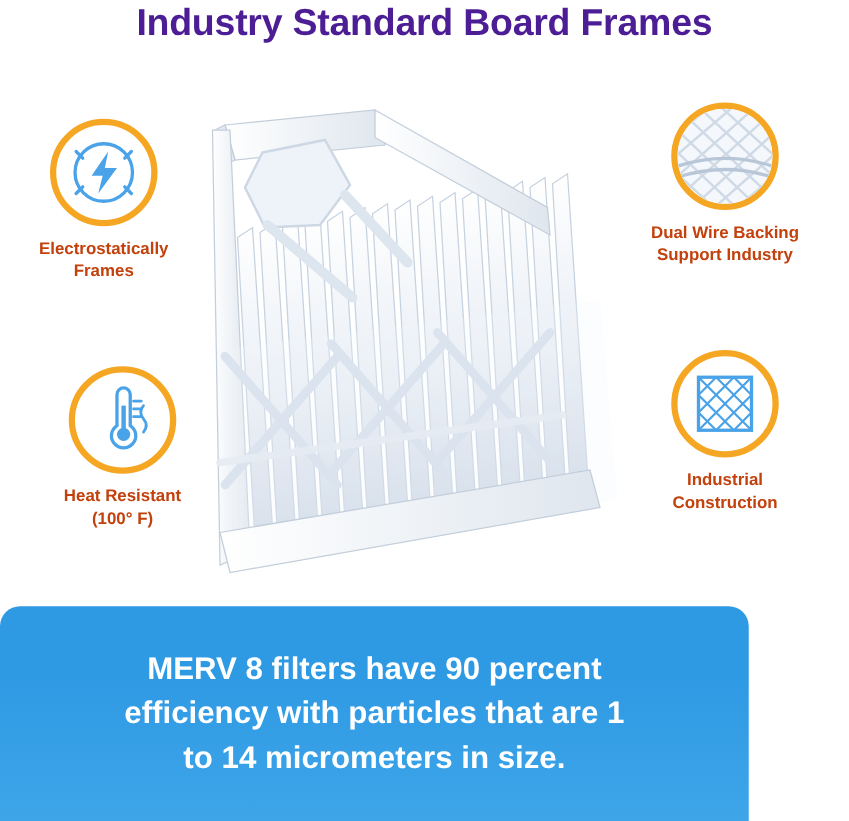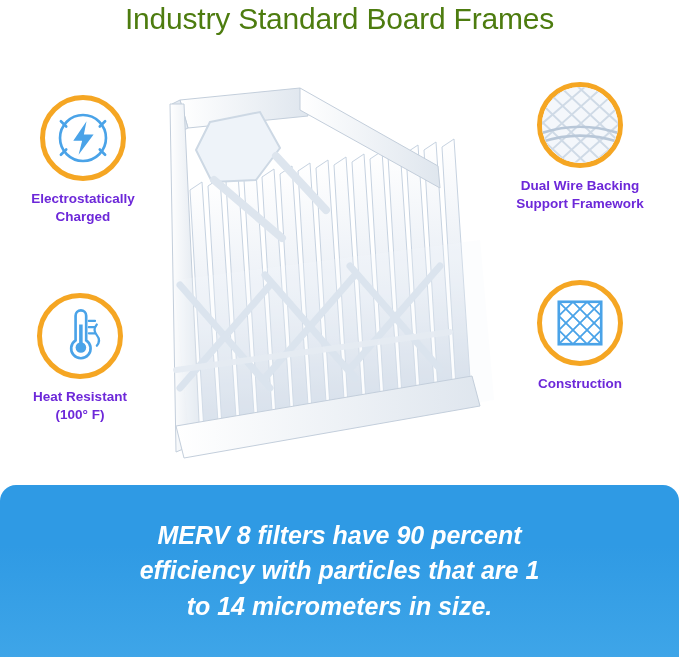--- a/index.html
+++ b/index.html
@@ -16,22 +16,22 @@
   }
 
   
   .title {
     position: absolute;
     top: 2px;
     left: 0;
     width: 679px;
     text-align: center;
     font-size: 30px;
-    font-weight: normal;
-    color: #4d7c0f;
+    font-weight: bold;
+    color: #4c1d95;
     letter-spacing: -0.2px;
   }
 
   
   .feature {
     position: absolute;
     width: 160px;
     text-align: center;
   }
   .badge {
@@ -42,54 +42,53 @@
     background: #ffffff;
     margin: 0 auto;
     position: relative;
     box-sizing: border-box;
     overflow: hidden;
   }
   .feature-label {
     margin-top: 9px;
     font-size: 13.5px;
     font-weight: bold;
-    color: #6d28d9;
+    color: #c2410c;
     line-height: 1.32;
   }
 
   .f-topleft   { left: 3px;   top: 95px; }
-  .f-botleft   { left: 0;   top: 293px; }
+  .f-botleft   { left: 18px;   top: 293px; }
   .f-topright  { left: 500px; top: 82px; }
   .f-botright  { left: 500px; top: 280px; }
 
   
   .icon-svg { display:block; width:100%; height:100%; }
 
   
   .product {
     position: absolute;
     left: 150px;
     top: 70px;
     width: 350px;
     height: 410px;
   }
 
   
   .banner {
     position: absolute;
     left: 0;
     bottom: 0;
-    width: 679px;
+    width: 599px;
     height: 172px;
     background: linear-gradient(180deg, #2f9ae4 0%, #2f9ae4 35%, #3ea5e8 100%);
     border-radius: 16px 16px 0 0;
     display: flex;
     align-items: center;
     justify-content: center;
-    font-style: italic;
   }
   .banner-text {
     color: #ffffff;
     font-size: 25px;
     font-weight: bold;
     text-align: center;
     line-height: 1.42;
     padding: 0 38px;
   }
 </style>
@@ -160,21 +159,21 @@
 <div class="feature f-topleft">
   <div class="badge">
     <svg class="icon-svg" viewBox="0 0 86 86" xmlns="http://www.w3.org/2000/svg" aria-hidden="true">
       <circle cx="43" cy="43" r="26" fill="none" stroke="#4aa3e8" stroke-width="3"></circle>
       <path d="M47 24 L32 46 L42 46 L38 62 L55 39 L44 39 Z" fill="#4aa3e8"></path>
       <path d="M24 30 L18 24 M62 30 L68 24 M24 56 L18 62 M62 56 L68 62" stroke="#4aa3e8" stroke-width="3" stroke-linecap="round" fill="none"></path>
     </svg>
   </div>
   <div class="feature-label">
     <div>Electrostatically</div>
-    <div>Charged</div>
+    <div>Frames</div>
   </div>
 </div>
 
 <div class="feature f-botleft">
   <div class="badge">
     <svg class="icon-svg" viewBox="0 0 86 86" xmlns="http://www.w3.org/2000/svg" aria-hidden="true">
       <path d="M38 20 a6 6 0 0 1 12 0 v28 a11 11 0 1 1 -12 0 Z" fill="none" stroke="#4aa3e8" stroke-width="3"></path>
       <circle cx="44" cy="56" r="6" fill="#4aa3e8"></circle>
       <rect x="42" y="30" width="4" height="24" fill="#4aa3e8"></rect>
       <path d="M53 26 h7 M53 33 h7 M53 40 h7" stroke="#4aa3e8" stroke-width="2.5" stroke-linecap="round"></path>
@@ -196,35 +195,36 @@
         <path d="M-10 -10 L96 90 M-10 10 L80 96 M-10 30 L60 96 M-10 50 L40 96 M-10 70 L20 96 M10 -10 L96 70 M30 -10 L96 50 M50 -10 L96 30 M70 -10 L96 10"></path>
       </g>
       <g stroke="#b8c7d8" stroke-width="3" fill="none">
         <path d="M0 52 q43 -14 86 0"></path>
         <path d="M0 62 q43 -14 86 0"></path>
       </g>
     </svg>
   </div>
   <div class="feature-label">
     <div>Dual Wire Backing</div>
-    <div>Support Framework</div>
+    <div>Support Industry</div>
   </div>
 </div>
 
 <div class="feature f-botright">
   <div class="badge">
     <svg class="icon-svg" viewBox="0 0 86 86" xmlns="http://www.w3.org/2000/svg" aria-hidden="true">
       <rect x="19" y="19" width="48" height="48" fill="none" stroke="#4aa3e8" stroke-width="3"></rect>
       <g stroke="#4aa3e8" stroke-width="2" fill="none">
         <path d="M19 35 L35 19 M19 51 L51 19 M19 67 L67 19 M35 67 L67 35 M51 67 L67 51"></path>
         <path d="M19 35 L51 67 M19 51 L35 67 M19 19 L67 67 M35 19 L67 51 M51 19 L67 35"></path>
       </g>
     </svg>
   </div>
   <div class="feature-label">
+    <div>Industrial</div>
     <div>Construction</div>
   </div>
 </div>
 
 <div class="banner">
   <div class="banner-text">
     <div>MERV 8 filters have 90 percent</div>
     <div>efficiency with particles that are 1</div>
     <div>to 14 micrometers in size.</div>
   </div>

